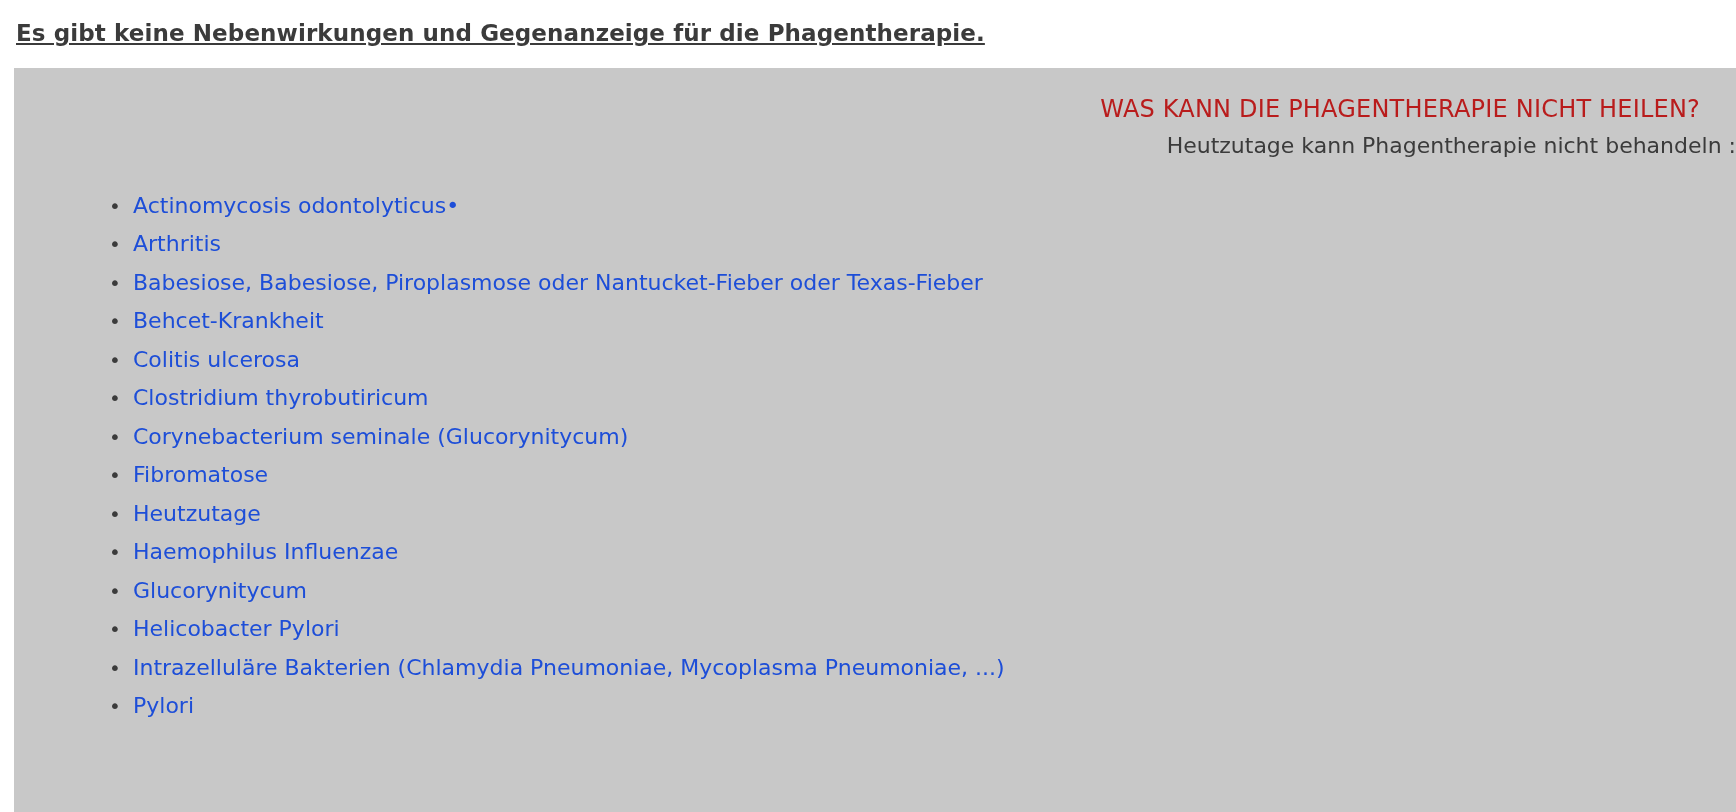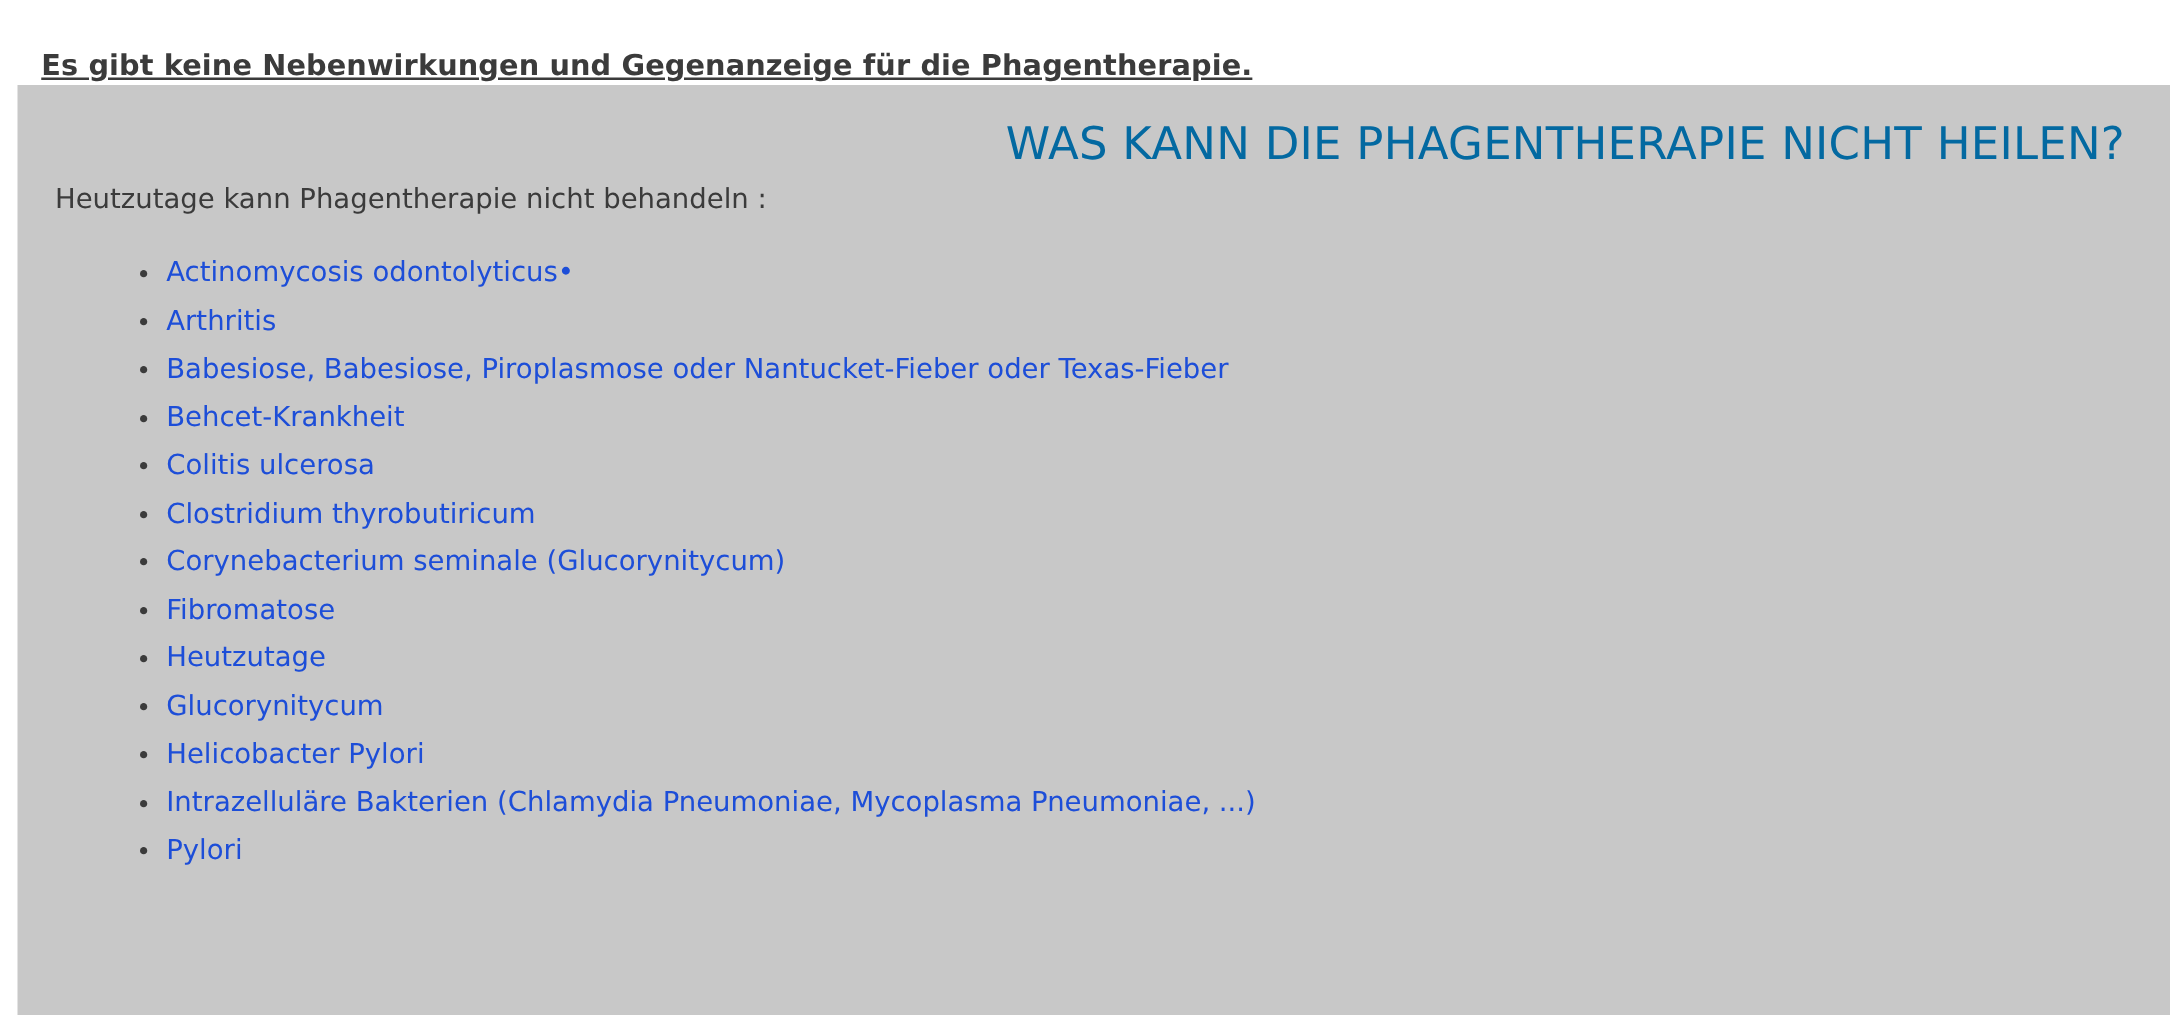--- a/index.html
+++ b/index.html
@@ -20,22 +20,22 @@
     height: 812px;
     position: relative;
     background: #ffffff;
   }
 
   
   .top-band {
     height: 68px;
     background: #ffffff;
     display: flex;
-    align-items: flex-end;
-    padding-left: 33px;
+    align-items: center;
+    padding-left: 16px;
     box-sizing: border-box;
   }
 
   .top-heading {
     font-size: 23px;
     font-weight: bold;
     color: #3b3b3b;
     text-decoration: underline;
     letter-spacing: 0.1px;
     line-height: 1.2;
@@ -48,34 +48,35 @@
     left: 14px;
     right: 0;
     bottom: 0;
     background: #c8c8c8;
     box-sizing: border-box;
     overflow: hidden;
   }
 
   .section-title {
     text-align: right;
-    font-size: 36px;
-    color: #0369a1;
+    font-size: 24px;
+    color: #b91c1c;
     font-weight: normal;
     padding: 28px 36px 0 0;
     letter-spacing: 0.2px;
     line-height: 1.1;
     white-space: nowrap;
   }
 
   .intro-line {
     font-size: 22px;
     color: #3b3b3b;
-    padding: 10px 0 0 30px;
+    padding: 10px 0 0 10px;
     line-height: 1.3;
+    text-align: right;
   }
 
   .disease-list {
     margin: 26px 0 0 0;
     padding: 0 0 0 95px;
     list-style: none;
   }
 
   .disease-list li {
     font-size: 22px;
@@ -114,20 +115,21 @@
     <ul class="disease-list">
       <li>Actinomycosis odontolyticus•</li>
       <li>Arthritis</li>
       <li>Babesiose, Babesiose, Piroplasmose oder Nantucket-Fieber oder Texas-Fieber</li>
       <li>Behcet-Krankheit</li>
       <li>Colitis ulcerosa</li>
       <li>Clostridium thyrobutiricum</li>
       <li>Corynebacterium seminale (Glucorynitycum)</li>
       <li>Fibromatose</li>
       <li>Heutzutage</li>
+      <li>Haemophilus Influenzae</li>
       <li>Glucorynitycum</li>
       <li>Helicobacter Pylori</li>
       <li>Intrazelluläre Bakterien (Chlamydia Pneumoniae, Mycoplasma Pneumoniae, ...)</li>
       <li>Pylori</li>
     </ul>
 
   </div>
 </div>
 
 </body></html>

